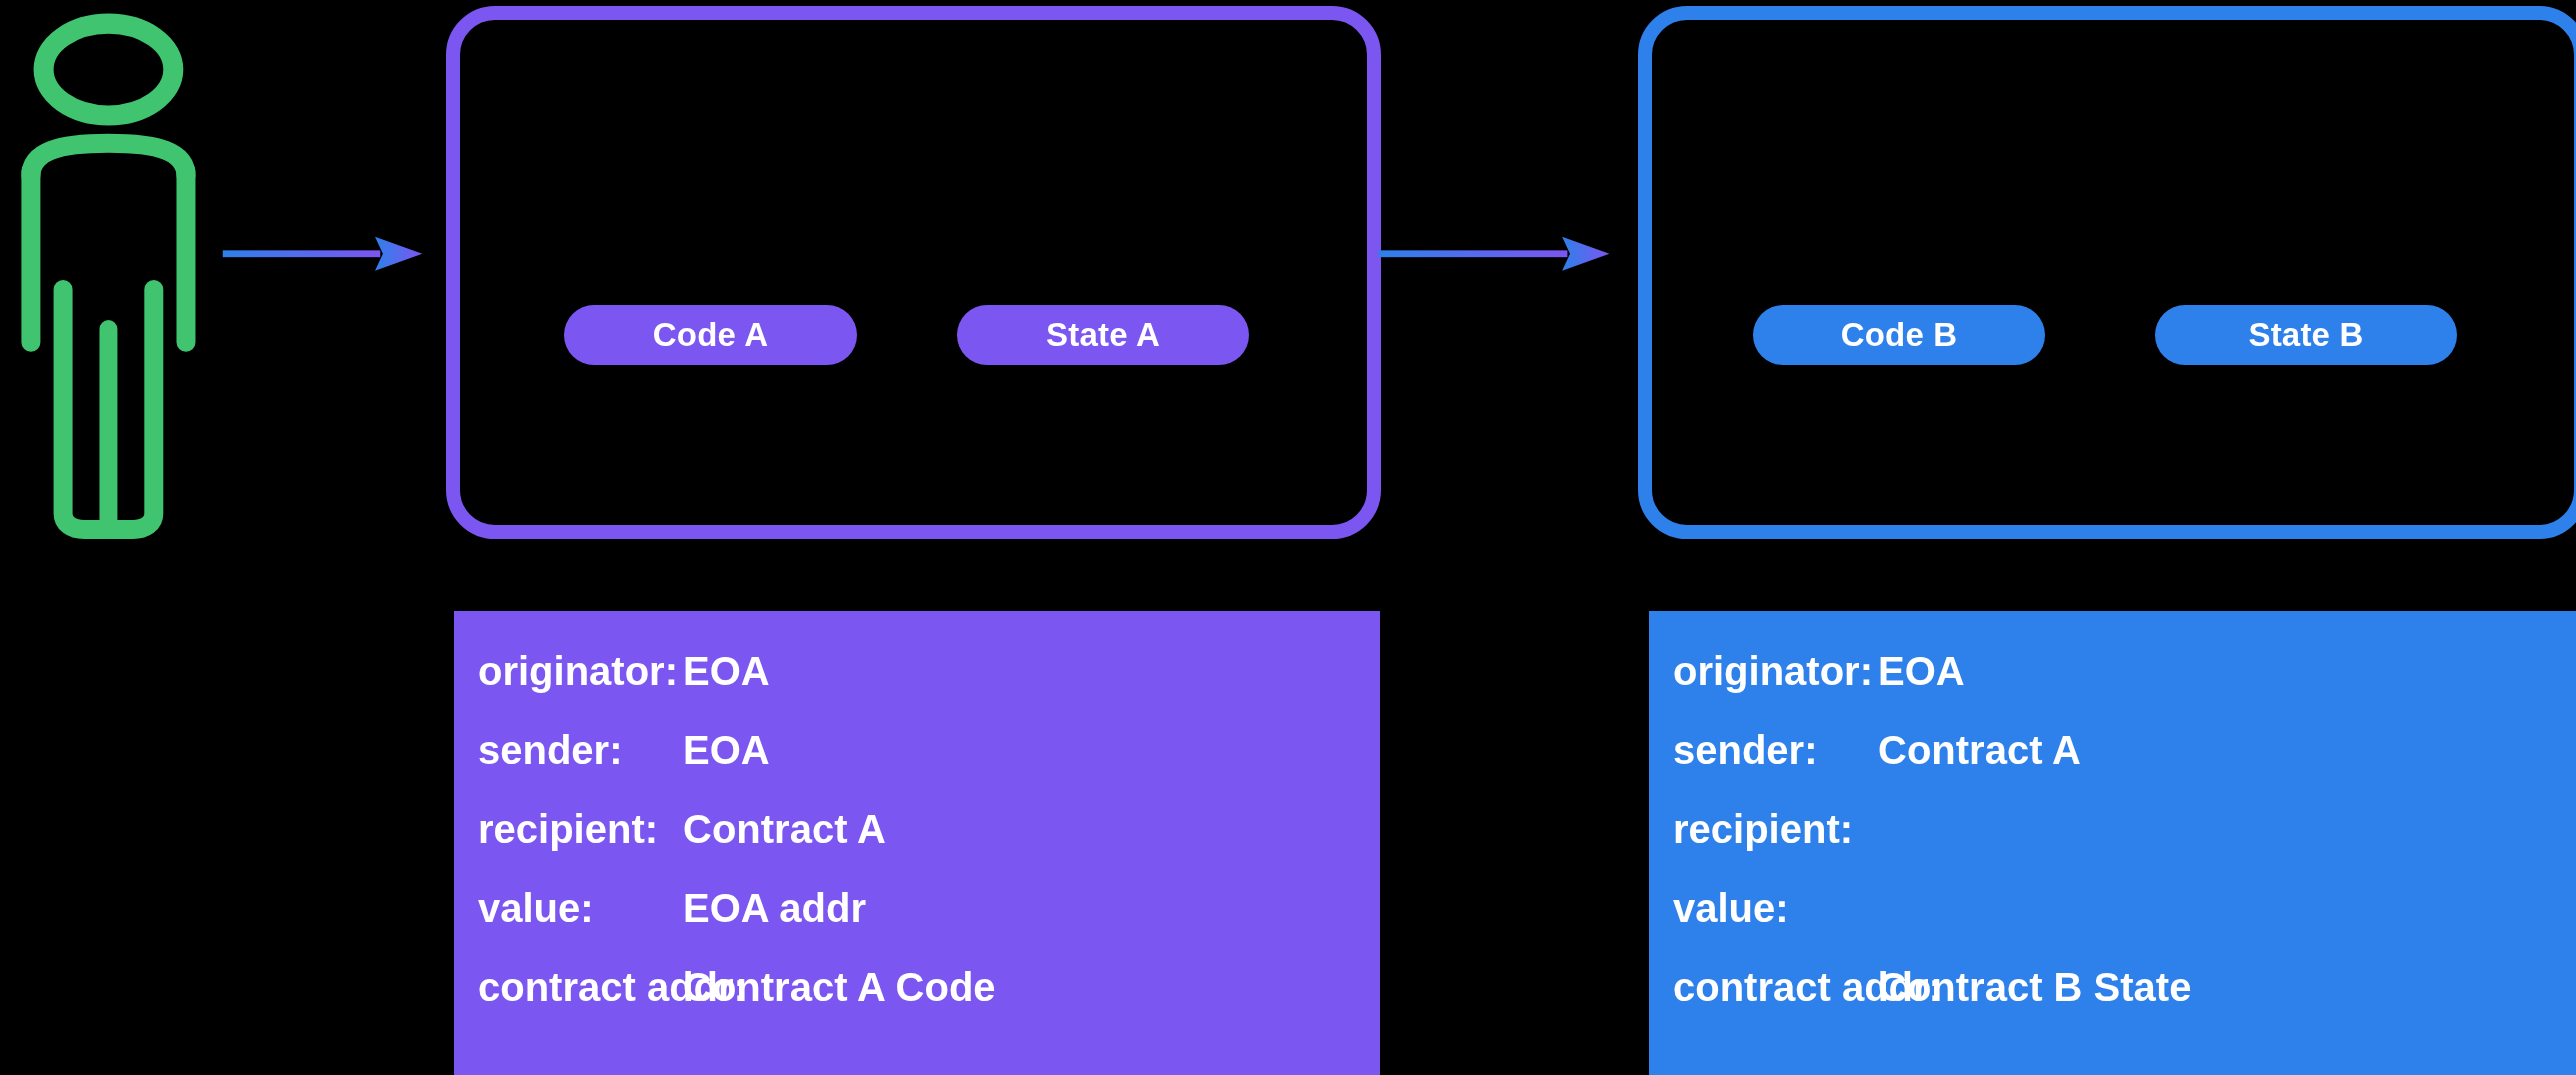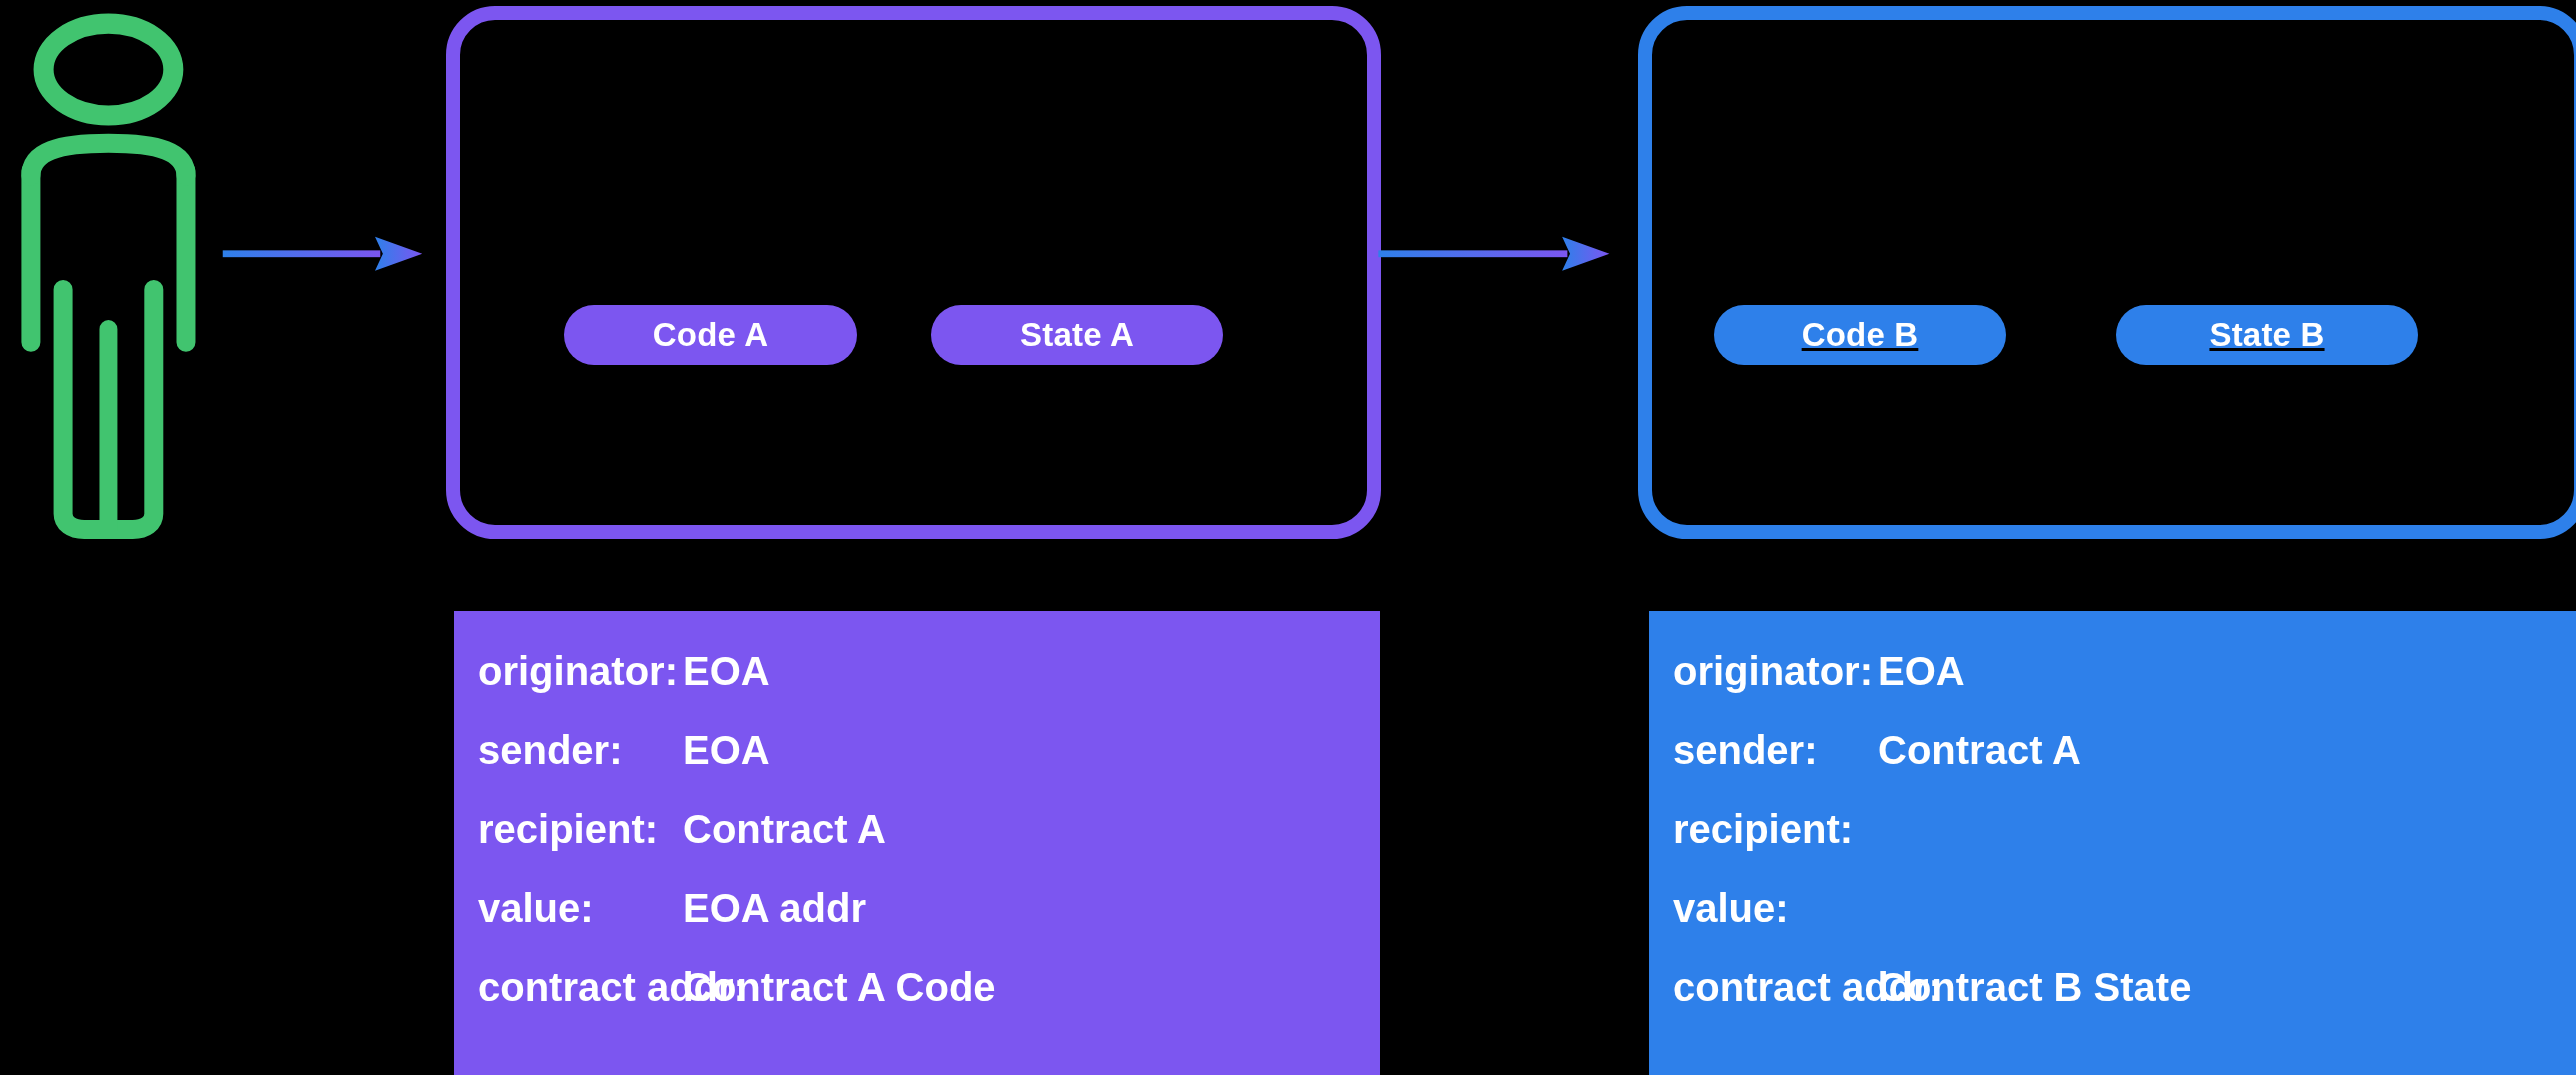--- a/index.html
+++ b/index.html
@@ -60,22 +60,22 @@
   }
 
   .frame-pills {
     position: absolute;
     left: 0;
     right: 0;
     top: 285px;
     display: flex;
     align-items: center;
   }
-  #contract-frame-a .frame-pills { padding-left: 104px; gap: 74px; }
-  #contract-frame-b .frame-pills { padding-left: 62px; gap: 110px; text-decoration: underline; }
+  #contract-frame-a .frame-pills { padding-left: 104px; gap: 100px; }
+  #contract-frame-b .frame-pills { padding-left: 101px; gap: 110px; }
 
   .pill {
     display: flex;
     align-items: center;
     justify-content: center;
     height: 60px;
     border-radius: 31px;
     color: #ffffff;
     font-size: 33px;
     font-weight: 700;

